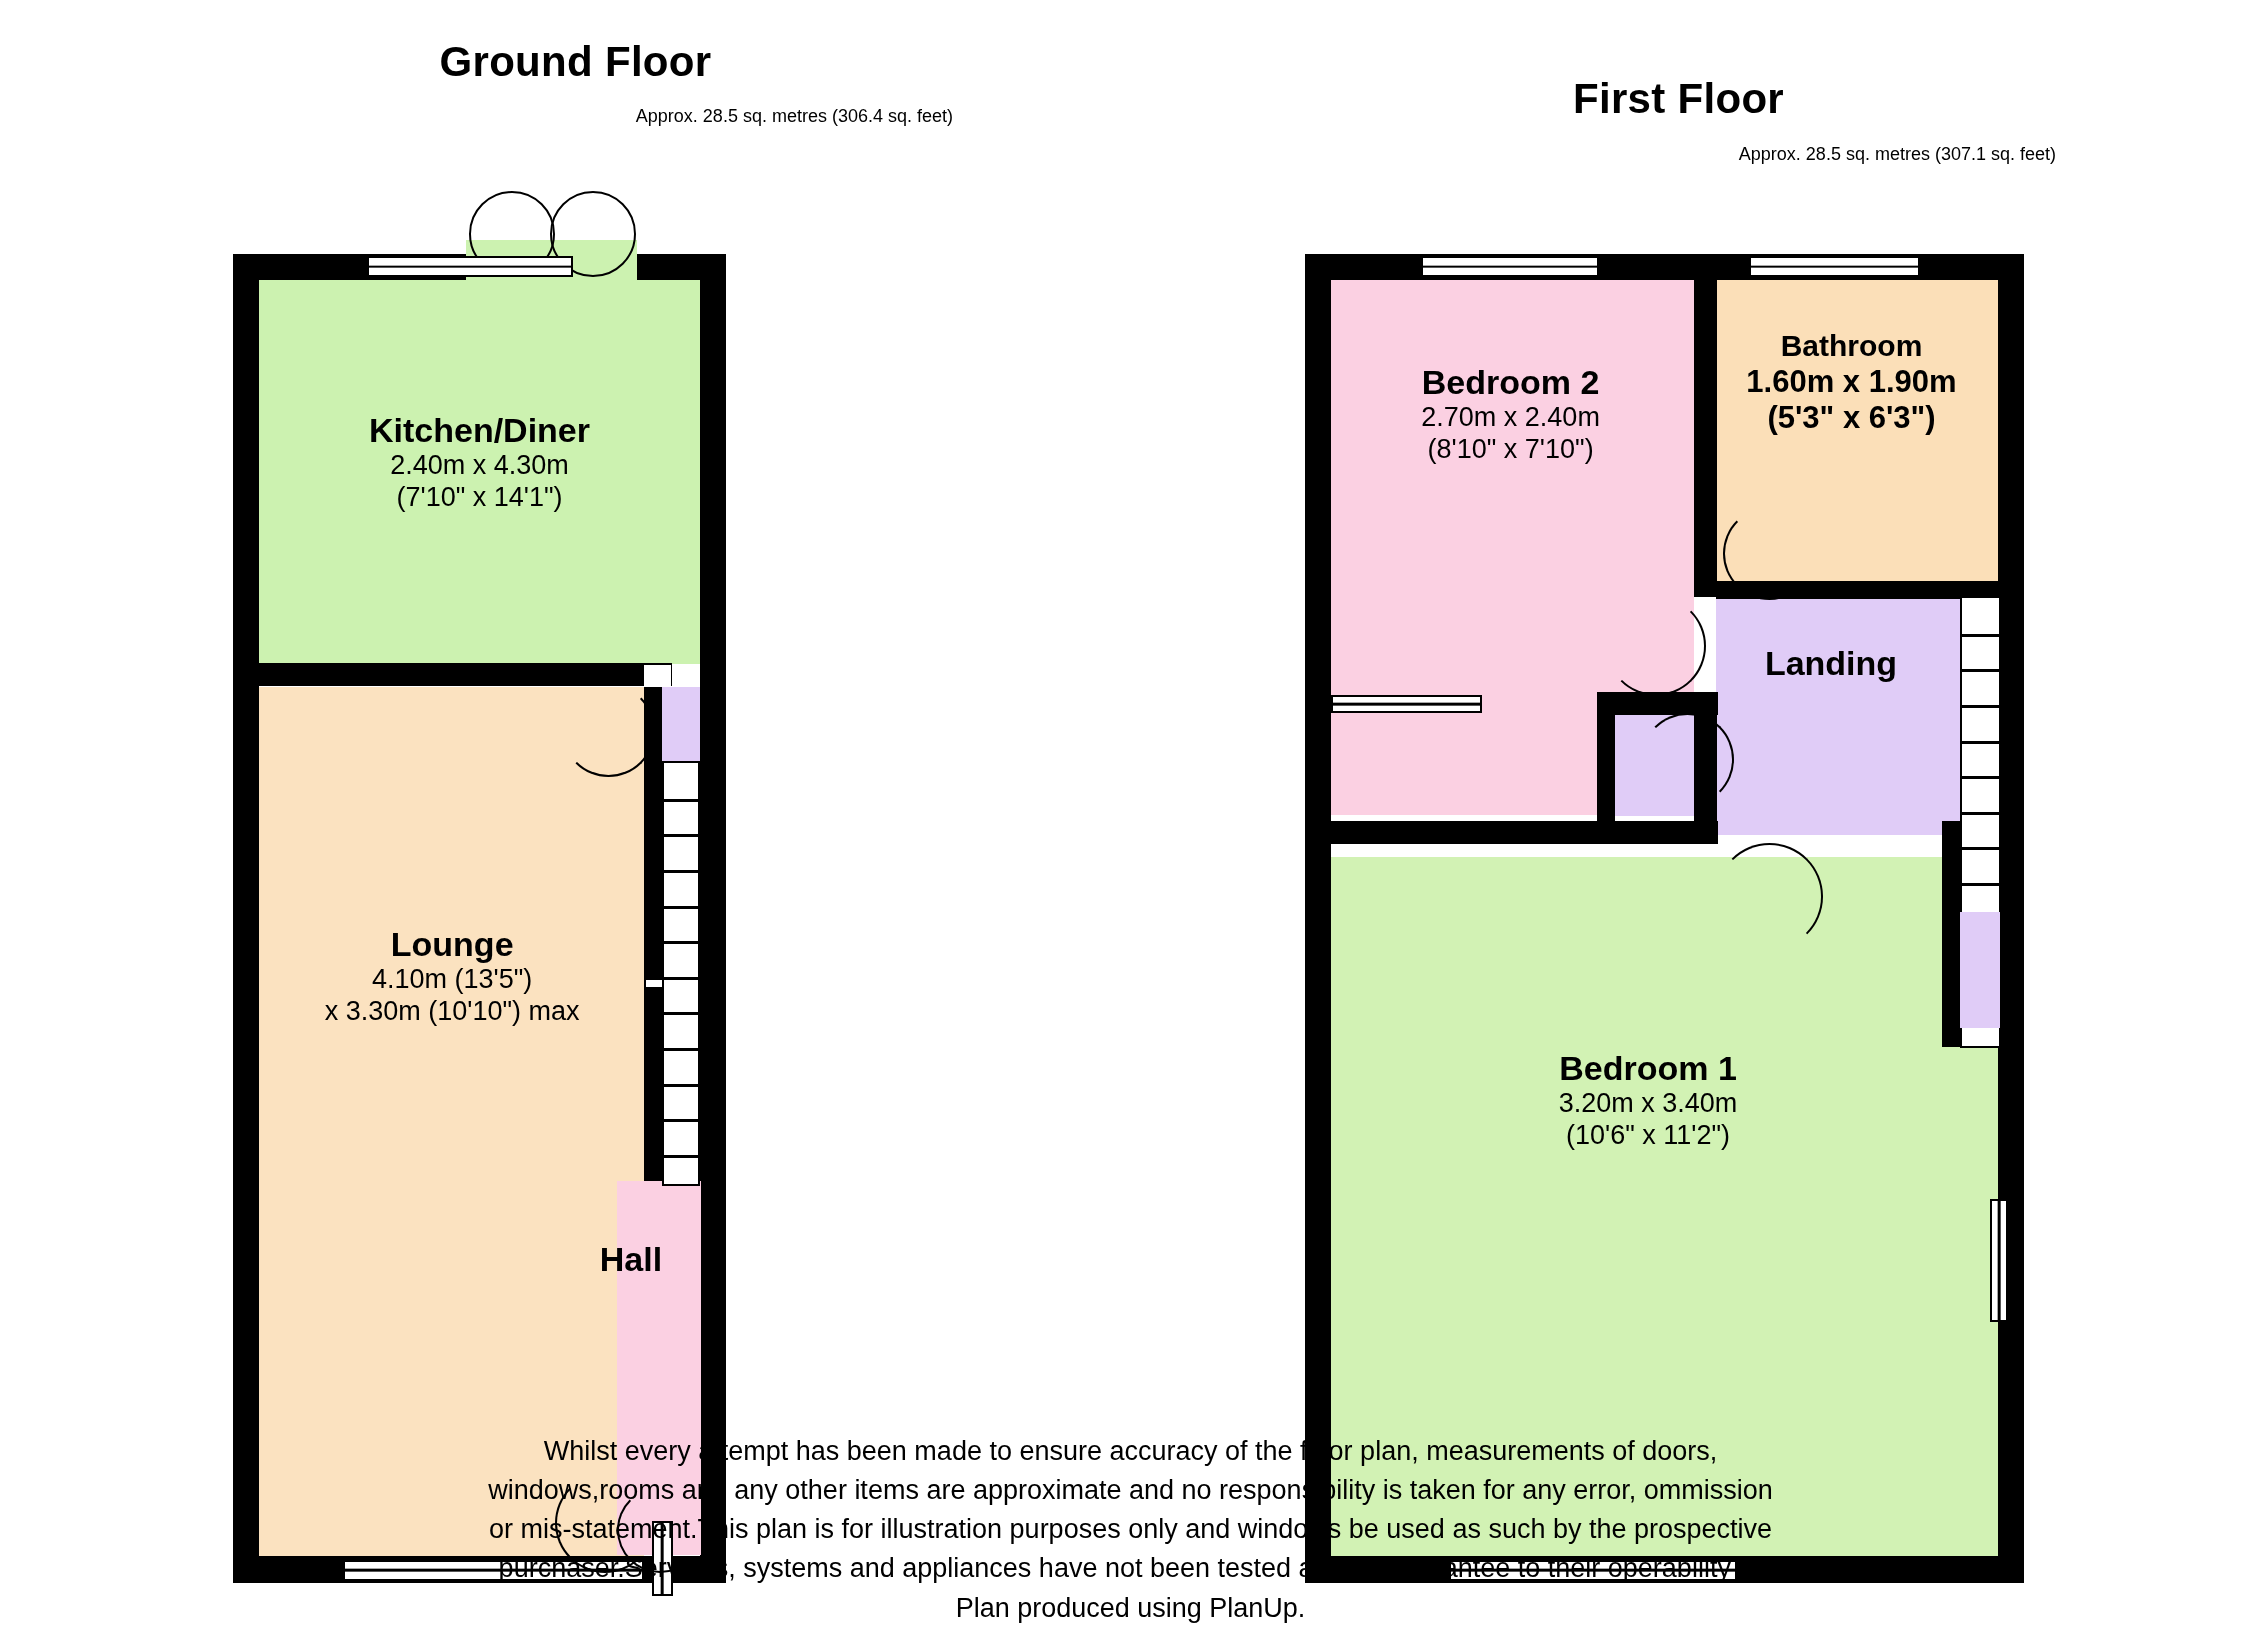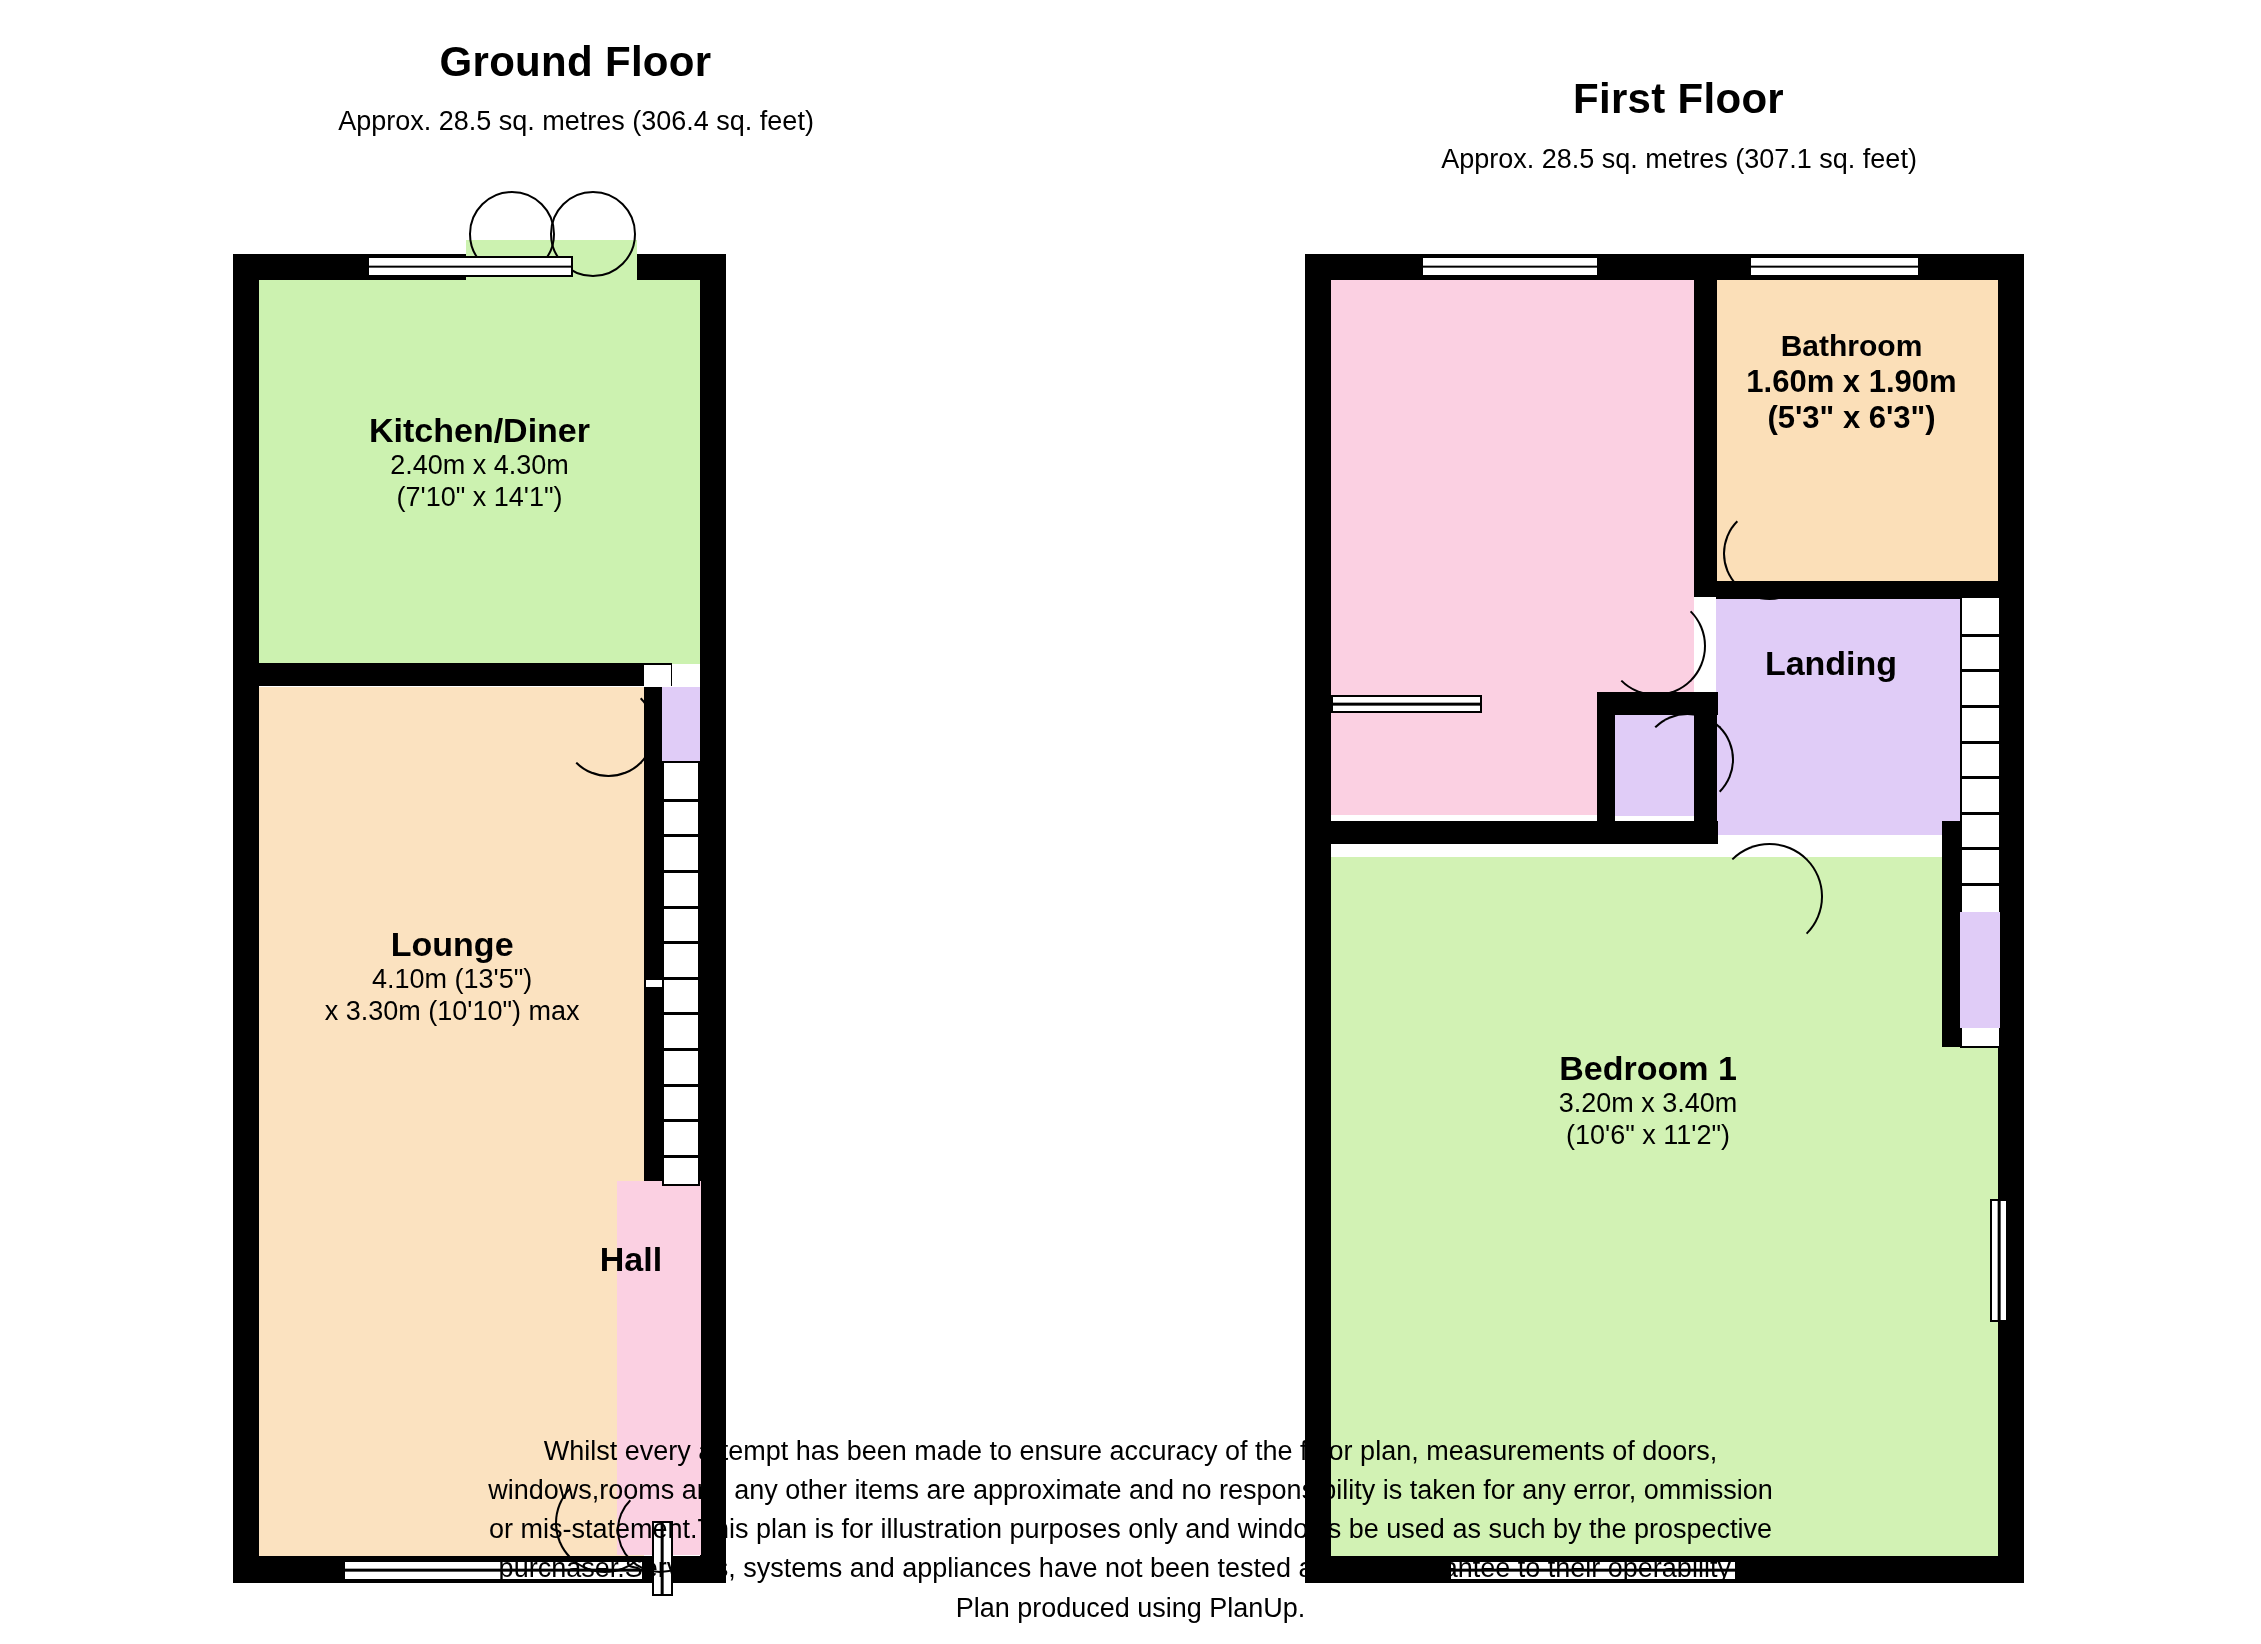--- a/index.html
+++ b/index.html
@@ -25,22 +25,22 @@
   
   .floor-title {
     position: absolute;
     text-align: center;
     font-weight: bold;
     font-size: 42px;
     letter-spacing: 0.3px;
   }
   .floor-sub {
     position: absolute;
-    text-align: center;
-    font-size: 27px;
+    text-align: right;
+    font-size: 18px;
   }
 
   
   .floor {
     position: absolute;
   }
   .wall {
     position: absolute;
     background: #000000;
   }
@@ -252,20 +252,25 @@
     <div class="window" style="left:444px; top:16.4px; width:171px; height:20.6px;"></div>
     <div class="window" style="left:144px; top:1320px; width:288px; height:20.6px;"></div>
     <div class="window" style="left:26px; top:455px; width:151px; height:18px;"></div>
     <div class="window vert" style="left:685px; top:959px; width:18px; height:123px;"></div>
 
     <div class="door-arc" style="left:418px; top:267px; width:89px; height:89px; border-top-color:transparent; border-right-color:transparent;"></div>
     <div class="door-arc" style="left:301px; top:356px; width:96px; height:96px; border-top-color:transparent; border-left-color:transparent;"></div>
     <div class="door-arc" style="left:336px; top:473px; width:89px; height:89px; border-bottom-color:transparent; border-left-color:transparent;"></div>
     <div class="door-arc" style="left:411px; top:603px; width:103px; height:103px; border-bottom-color:transparent; border-left-color:transparent;"></div>
 
+    <div class="label" style="left:20.6px; top:123px; width:370px;">
+      <span class="name">Bedroom 2</span>
+      <span class="dims">2.70m x 2.40m</span>
+      <span class="dims">(8'10" x 7'10")</span>
+    </div>
 
     <div class="label small" style="left:396px; top:89px; width:301px;">
       <span class="name">Bathroom</span>
       <span class="dims">1.60m x 1.90m</span>
       <span class="dims">(5'3" x 6'3")</span>
     </div>
 
     <div class="label" style="left:411px; top:404px; width:230px;">
       <span class="name">Landing</span>
     </div>

